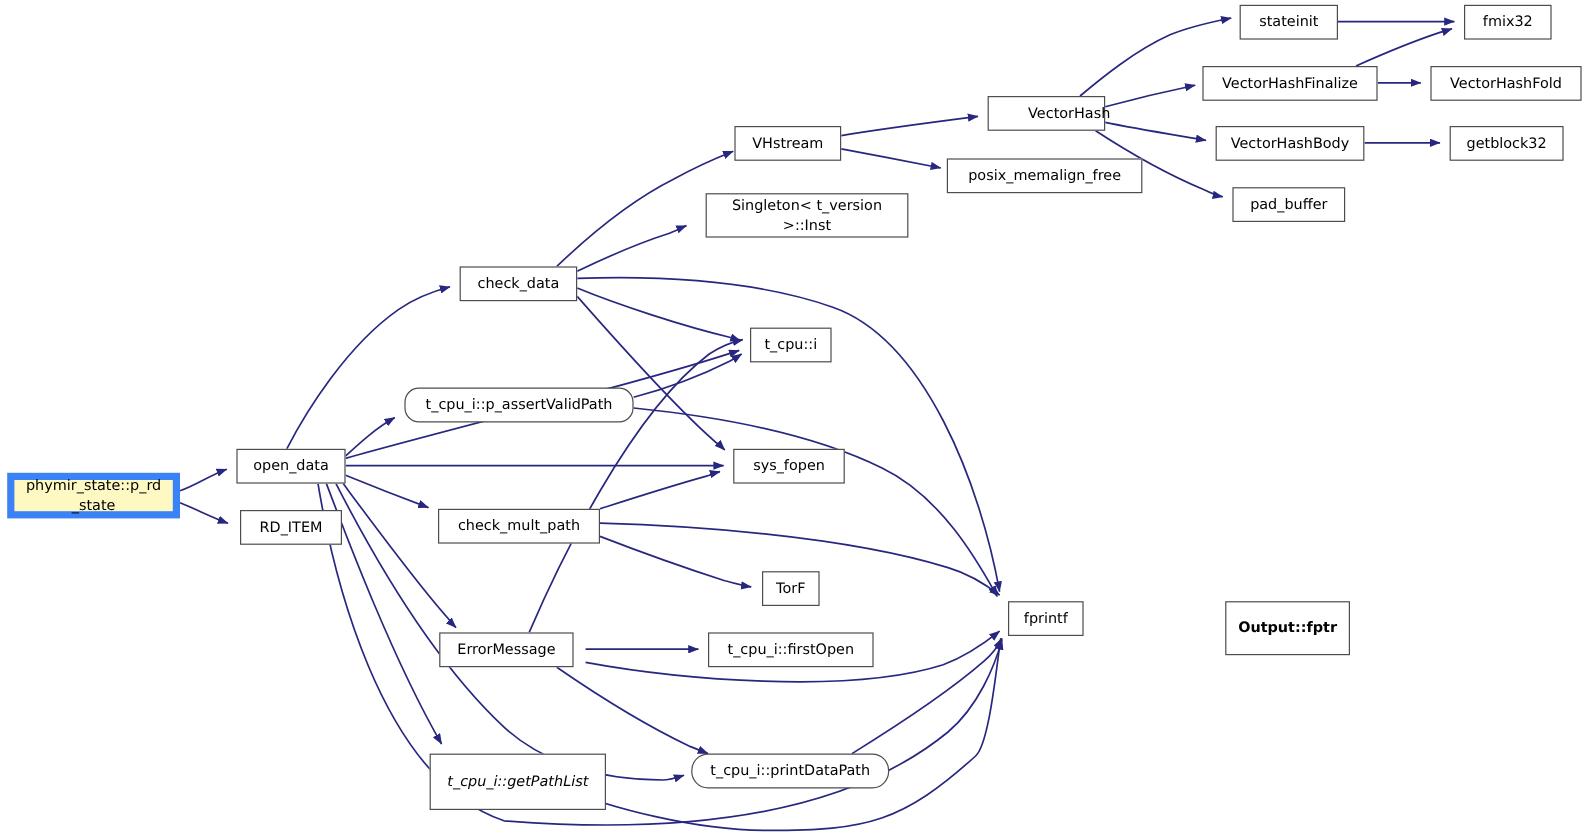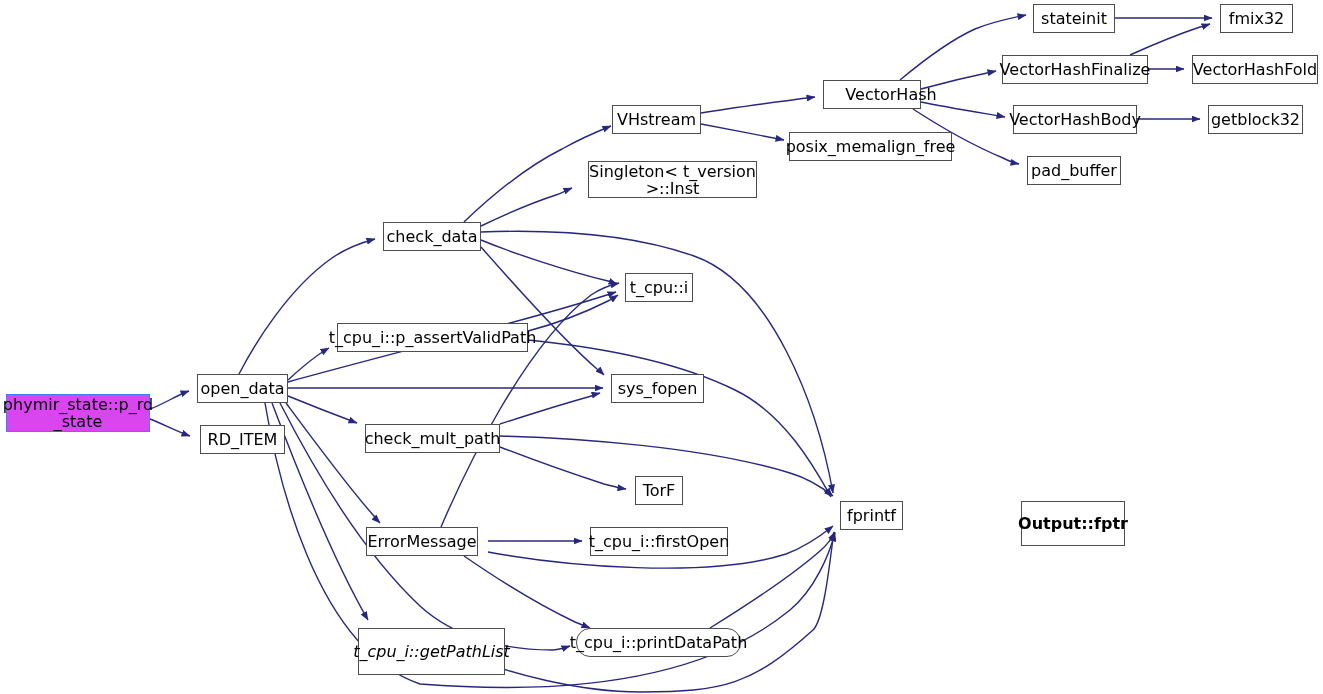--- a/index.html
+++ b/index.html
@@ -24,28 +24,28 @@
   .node {
     position: absolute;
     box-sizing: border-box;
     display: flex;
     align-items: center;
     justify-content: center;
     text-align: center;
     background: #ffffff;
     border: 1px solid #4d4d4d;
     color: #000000;
-    font-size: 16px;
+    font-size: 12px;
     line-height: 17px;
     white-space: pre;
     z-index: 2;
   }
   .node.root {
-    background: #d946ef;
-    border: 1px solid #3b82f6;
+    background: #fef9c3;
+    border: 6px solid #3b82f6;
   }
 </style>
 </head>
 <body>
 
 <div id="canvas">
   <svg id="edge-layer" viewBox="0 0 1323 694" xmlns="http://www.w3.org/2000/svg">
     <defs>
       <marker id="arrowhead" markerWidth="9" markerHeight="7" refX="8.5" refY="3.5" orient="auto" markerUnits="userSpaceOnUse">
         <polygon points="0 0, 9 3.5, 0 7" fill="#27277f"></polygon>
@@ -103,21 +103,21 @@
       <div class="node" style="left: 823px; top: 80px; width: 98px; height: 29px; padding-left: 38px;">VectorHash</div>
       <div class="node" style="left: 789px; top: 132px; width: 163px; height: 29px;">posix_memalign_free</div>
       <div class="node" style="left: 1033px; top: 4px; width: 82px; height: 29px;">stateinit</div>
       <div class="node" style="left: 1002px; top: 55px; width: 146px; height: 29px;">VectorHashFinalize</div>
       <div class="node" style="left: 1013px; top: 105px; width: 124px; height: 29px;">VectorHashBody</div>
       <div class="node" style="left: 1027px; top: 156px; width: 94px; height: 29px;">pad_buffer</div>
       <div class="node" style="left: 1220px; top: 4px; width: 73px; height: 29px;">fmix32</div>
       <div class="node" style="left: 1192px; top: 55px; width: 126px; height: 29px;">VectorHashFold</div>
       <div class="node" style="left: 1208px; top: 105px; width: 95px; height: 29px;">getblock32</div>
       <div class="node" style="left: 625px; top: 273px; width: 68px; height: 29px;">t_cpu::i</div>
-      <div class="node" style="left: 337px; top: 323px; width: 191px; height: 29px;">t_cpu_i::p_assertValidPath</div>
+      <div class="node" style="left: 337px; top: 323px; width: 191px; height: 29px; border-radius: 12px;">t_cpu_i::p_assertValidPath</div>
       <div class="node" style="left: 611px; top: 374px; width: 93px; height: 29px;">sys_fopen</div>
       <div class="node" style="left: 365px; top: 424px; width: 135px; height: 29px;">check_mult_path</div>
       <div class="node" style="left: 635px; top: 476px; width: 48px; height: 29px;">TorF</div>
       <div class="node" style="left: 366px; top: 527px; width: 112px; height: 29px;">ErrorMessage</div>
       <div class="node" style="left: 590px; top: 527px; width: 138px; height: 29px;">t_cpu_i::firstOpen</div>
       <div class="node" style="left: 840px; top: 501px; width: 63px; height: 29px;">fprintf</div>
       <div class="node" style="left: 1021px; top: 501px; width: 104px; height: 45px; font-weight: bold;">Output::fptr</div>
       <div class="node" style="left: 358px; top: 628px; width: 147px; height: 47px; font-style: italic;">t_cpu_i::getPathList</div>
       <div class="node" style="left: 576px; top: 628px; width: 165px; height: 29px; border-radius: 14px;">t_cpu_i::printDataPath</div>
     </div>

